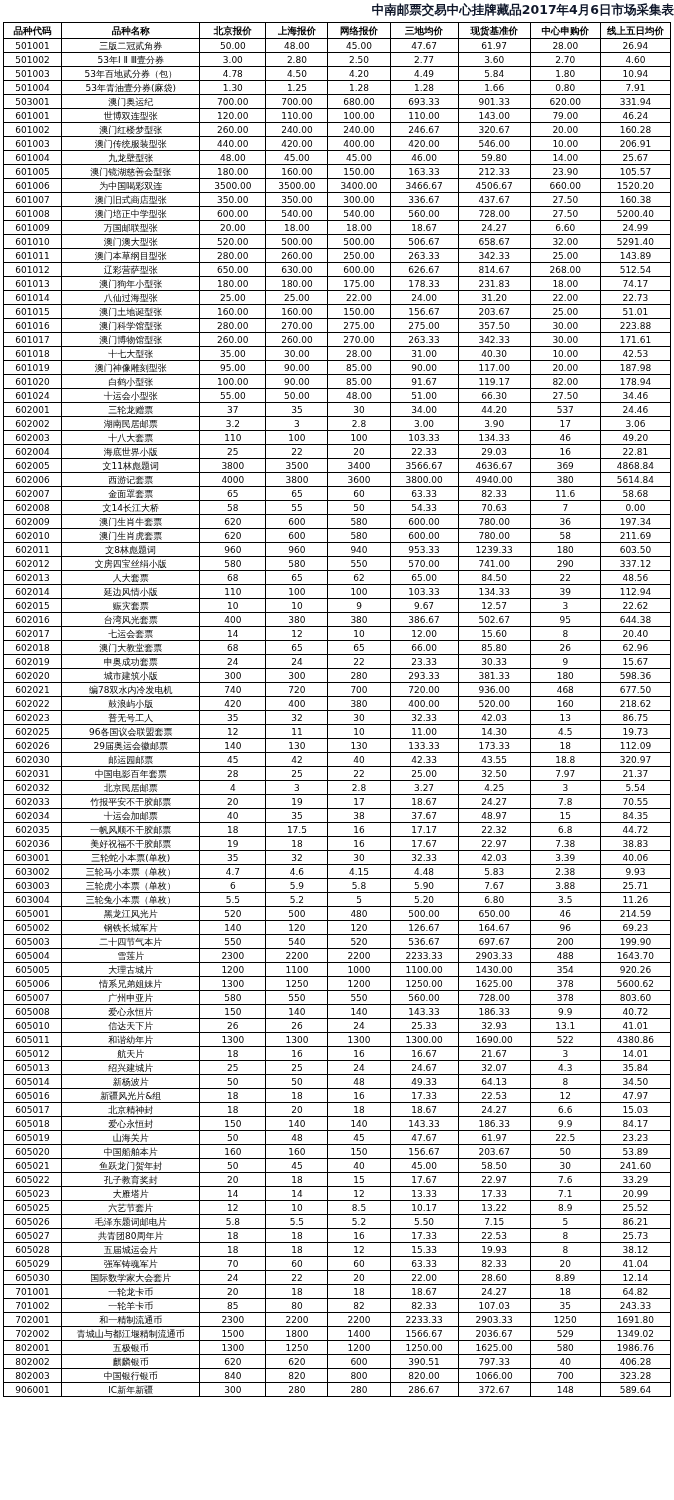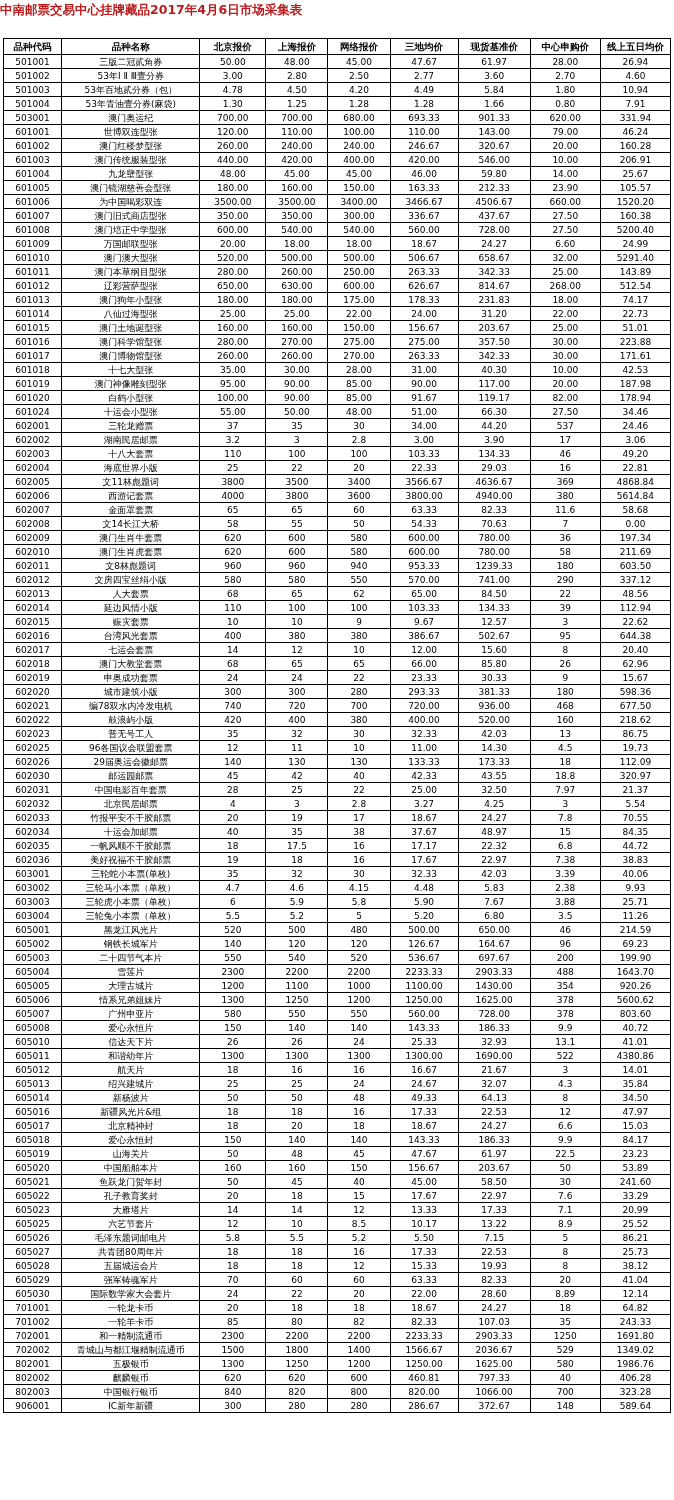--- a/index.html
+++ b/index.html
@@ -1,30 +1,30 @@
 <!DOCTYPE html>
 <html><head>
 <meta charset="utf-8">
 <style>
   html,body{margin:0;padding:0;background:#ffffff;}
   body{font-family:"Liberation Sans","DejaVu Sans",sans-serif;}
   #page{width:674px;min-height:1500px;background:#fff;position:relative;}
   .title{
-    text-align:left;
+    text-align:right;
     font-size:12.5px;
     font-weight:bold;
-    color:#b91c1c;
+    color:#0f172a;
     padding:2px 0 3px 0;
     letter-spacing:0px;
     font-family:"DejaVu Sans",sans-serif;
   }
   table{
     border-collapse:collapse;
     width:668px;
-    margin:16px auto;
+    margin:0 auto;
     table-layout:fixed;
   }
   th,td{
     border:1px solid #000;
     font-size:9px;
     line-height:10px;
     height:13px;
     padding:0 1px;
     color:#000;
     overflow:hidden;
@@ -1116,21 +1116,21 @@
           <td class="num">1625.00</td>
           <td class="num">580</td>
           <td class="num">1986.76</td>
         </tr>
         <tr>
           <td class="code">802002</td>
           <td class="name">麒麟银币</td>
           <td class="num">620</td>
           <td class="num">620</td>
           <td class="num">600</td>
-          <td class="num">460.81</td>
+          <td class="num">390.51</td>
           <td class="num">797.33</td>
           <td class="num">40</td>
           <td class="num">406.28</td>
         </tr>
         <tr>
           <td class="code">802003</td>
           <td class="name">中国银行银币</td>
           <td class="num">840</td>
           <td class="num">820</td>
           <td class="num">800</td>

